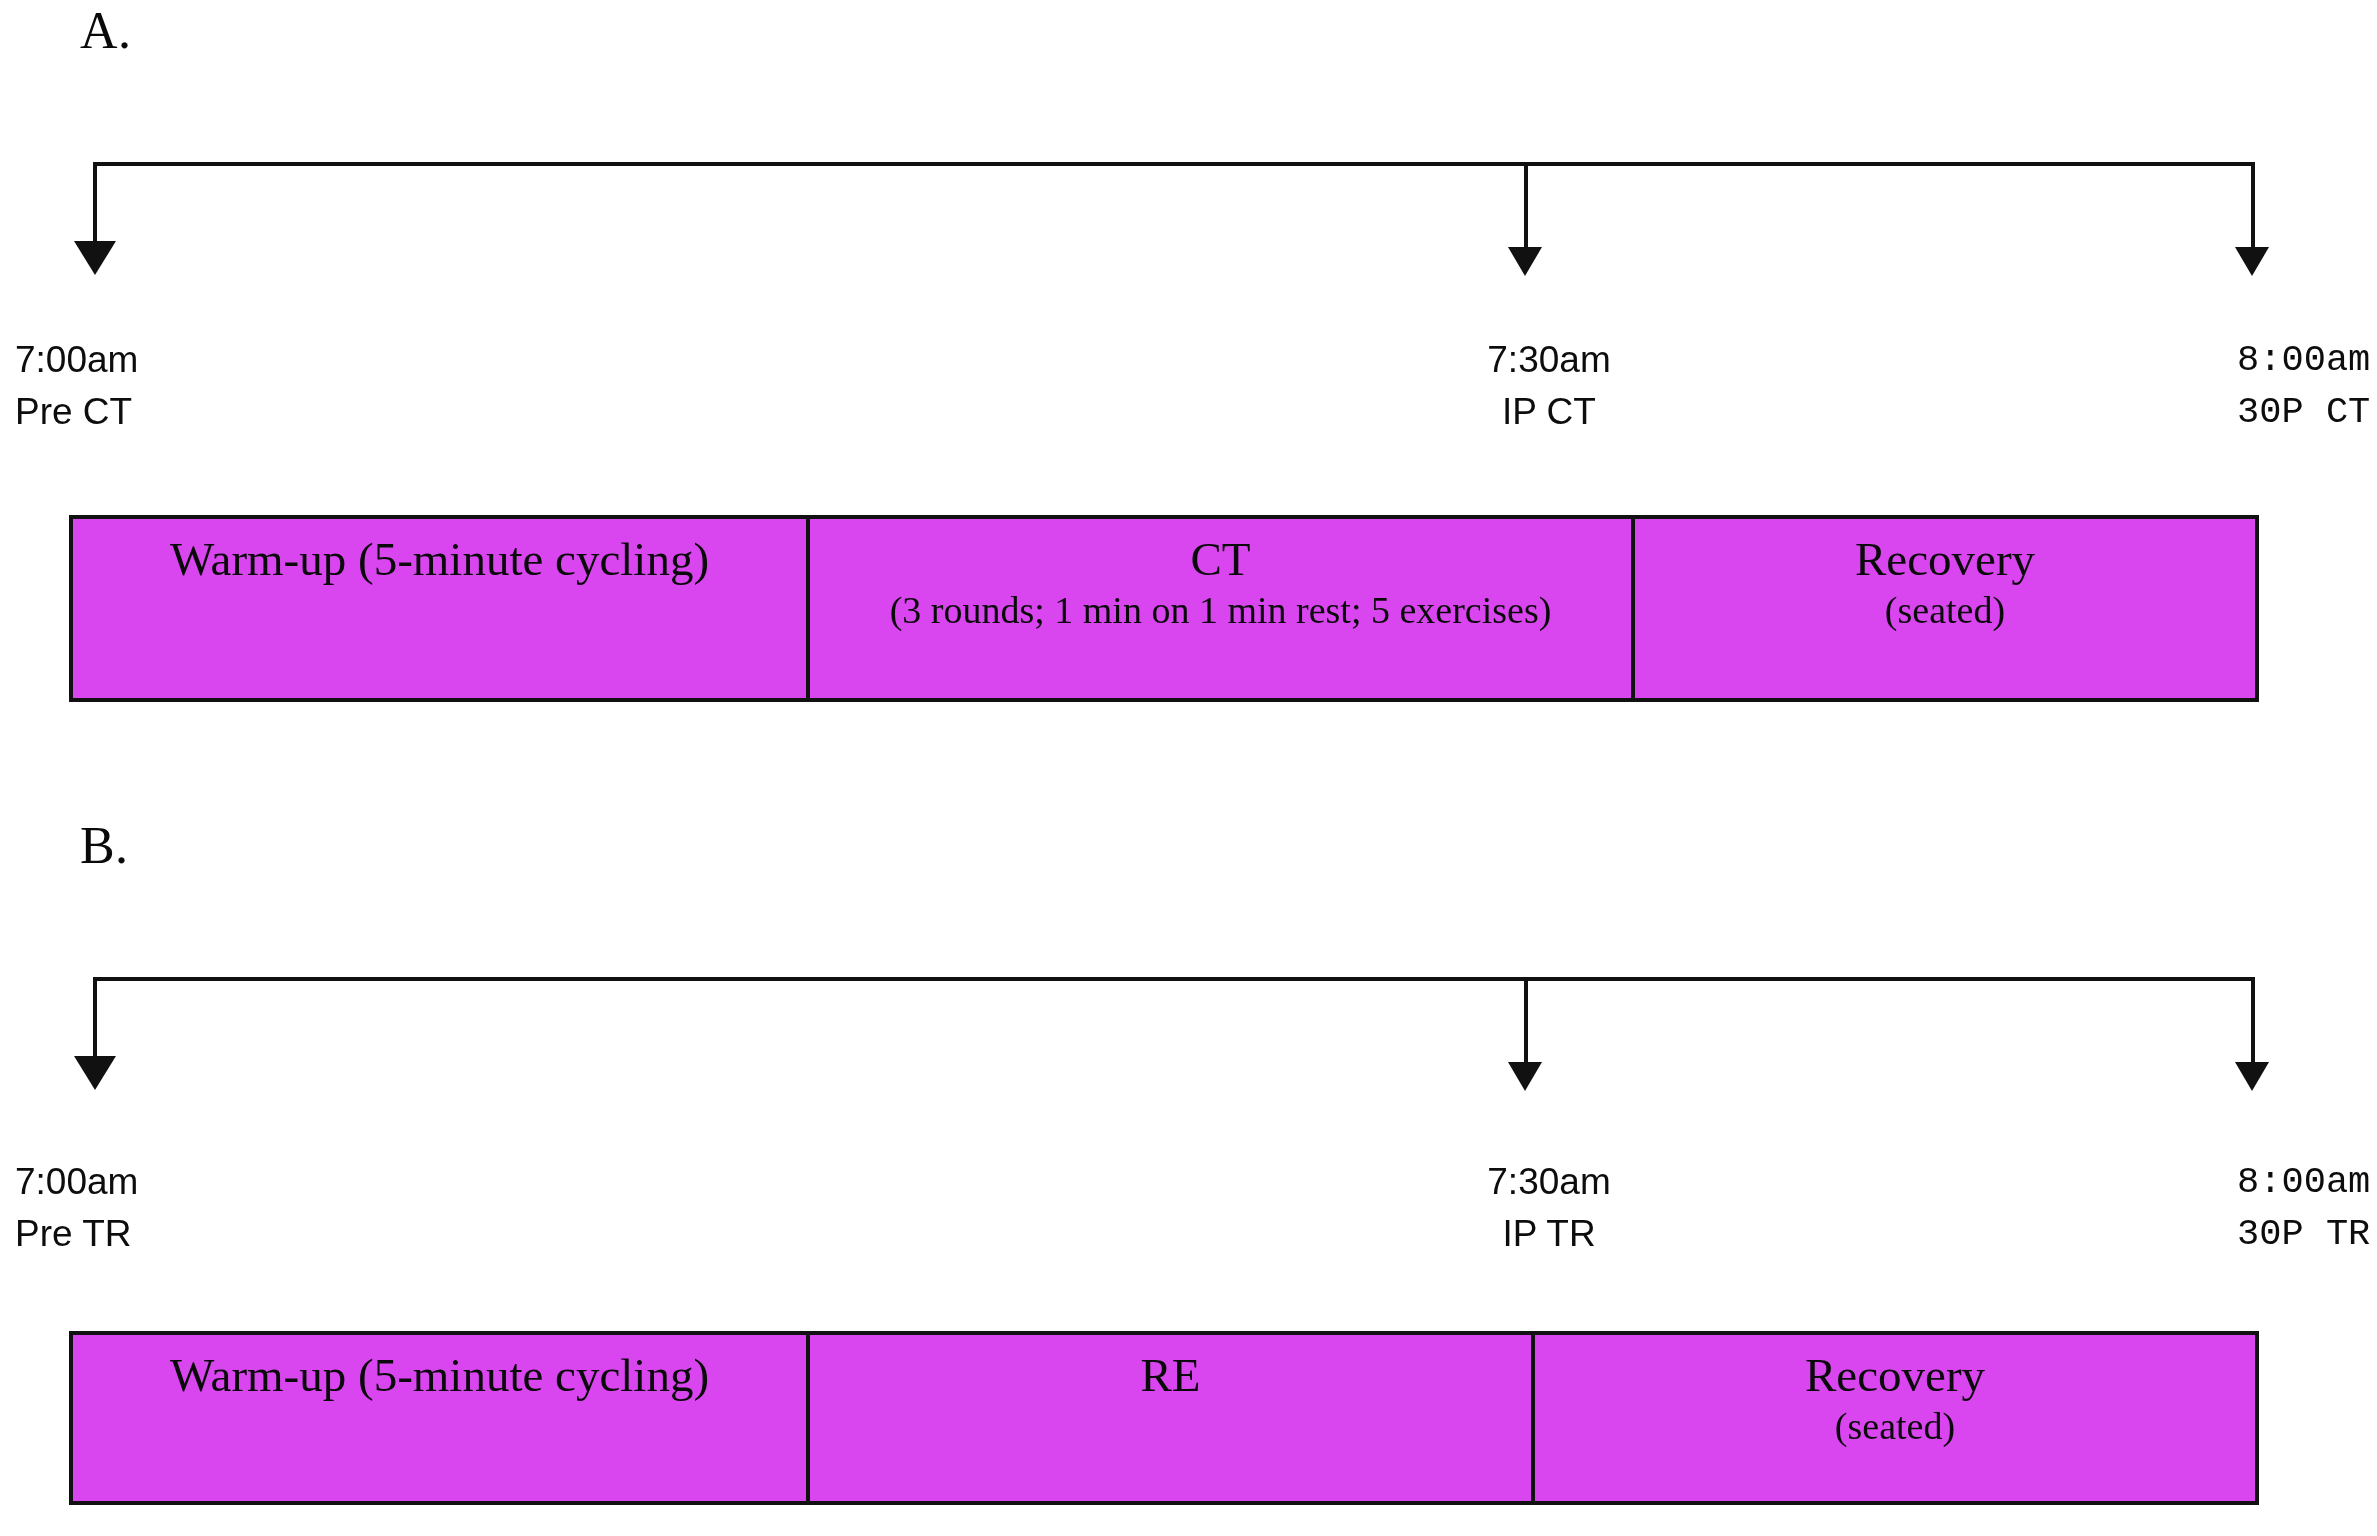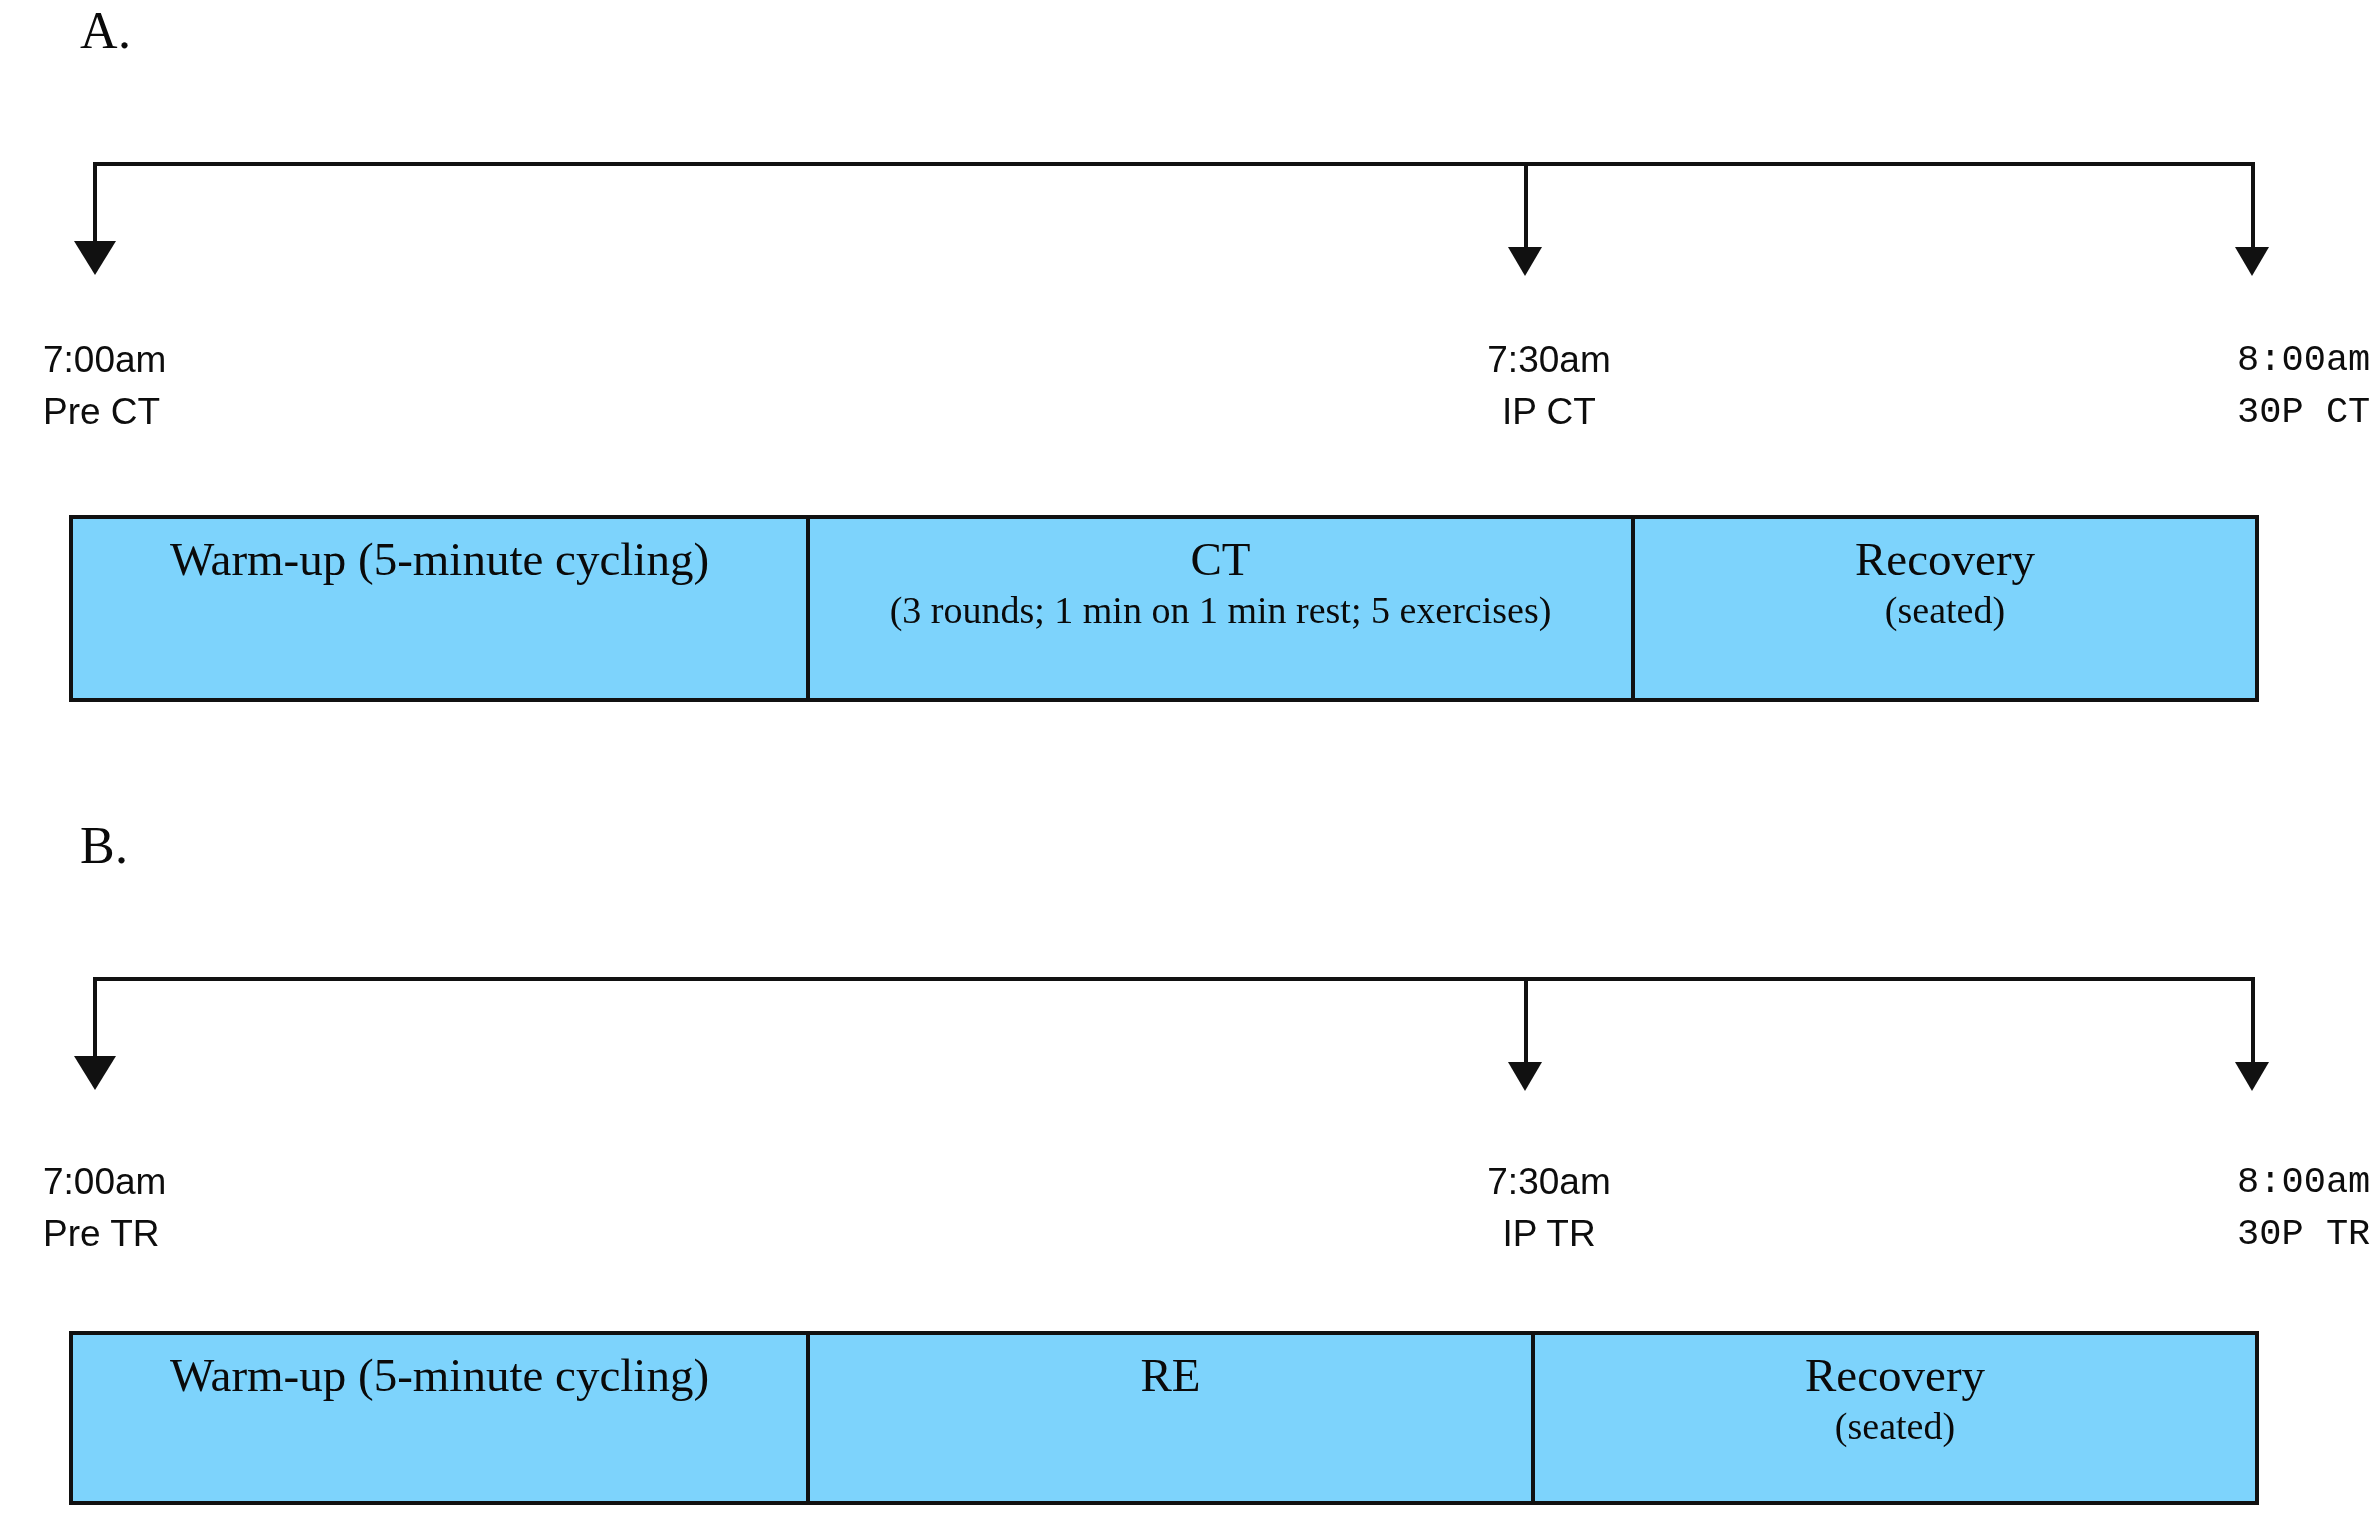--- a/index.html
+++ b/index.html
@@ -60,34 +60,34 @@
     position: absolute;
     font-family: "Liberation Sans", "DejaVu Sans", sans-serif;
     font-size: 37px;
     line-height: 52px;
     color: #0d0d0d;
     white-space: nowrap;
   }
   .tick-label .tl-time { display: block; }
   .tick-label .tl-name { display: block; }
   .tick-label.center { text-align: center; transform: translateX(-50%); }
-  .tick-label.left   { text-align: left; margin-left: 28px; }
+  .tick-label.left   { text-align: left; }
   .tick-label.right  { text-align: right; font-family: Liberation Mono, monospace; }
 
   
   .bar {
     position: absolute;
     display: flex;
     box-sizing: border-box;
     border: 4.2px solid #111111;
     background: #45AEE0;
   }
   .bar-cell {
     box-sizing: border-box;
-    background: #7dd3fc;
+    background: #d946ef;
     color: #0a0a0a;
     display: flex;
     flex-direction: column;
     align-items: center;
     justify-content: flex-start;
     padding-top: 11.7px;
     overflow: hidden;
   }
   .bar-cell + .bar-cell { border-left: 4.2px solid #111111; }
 

